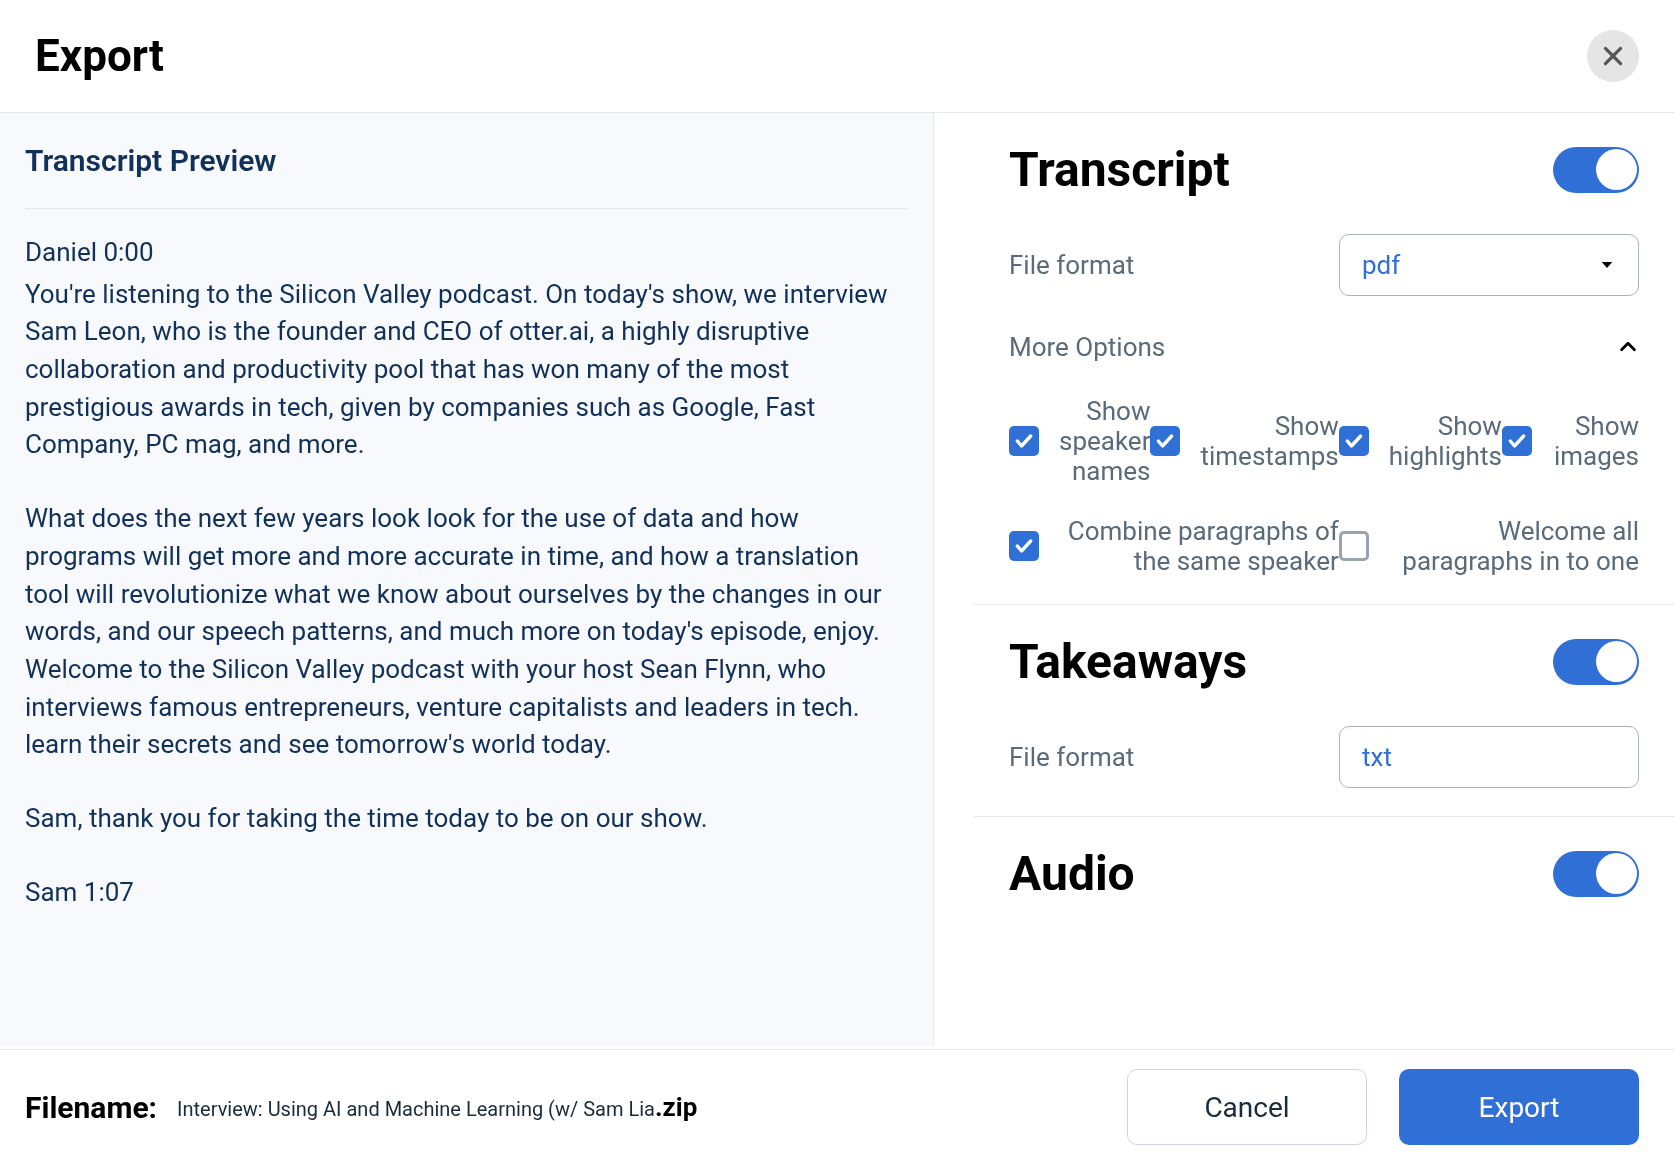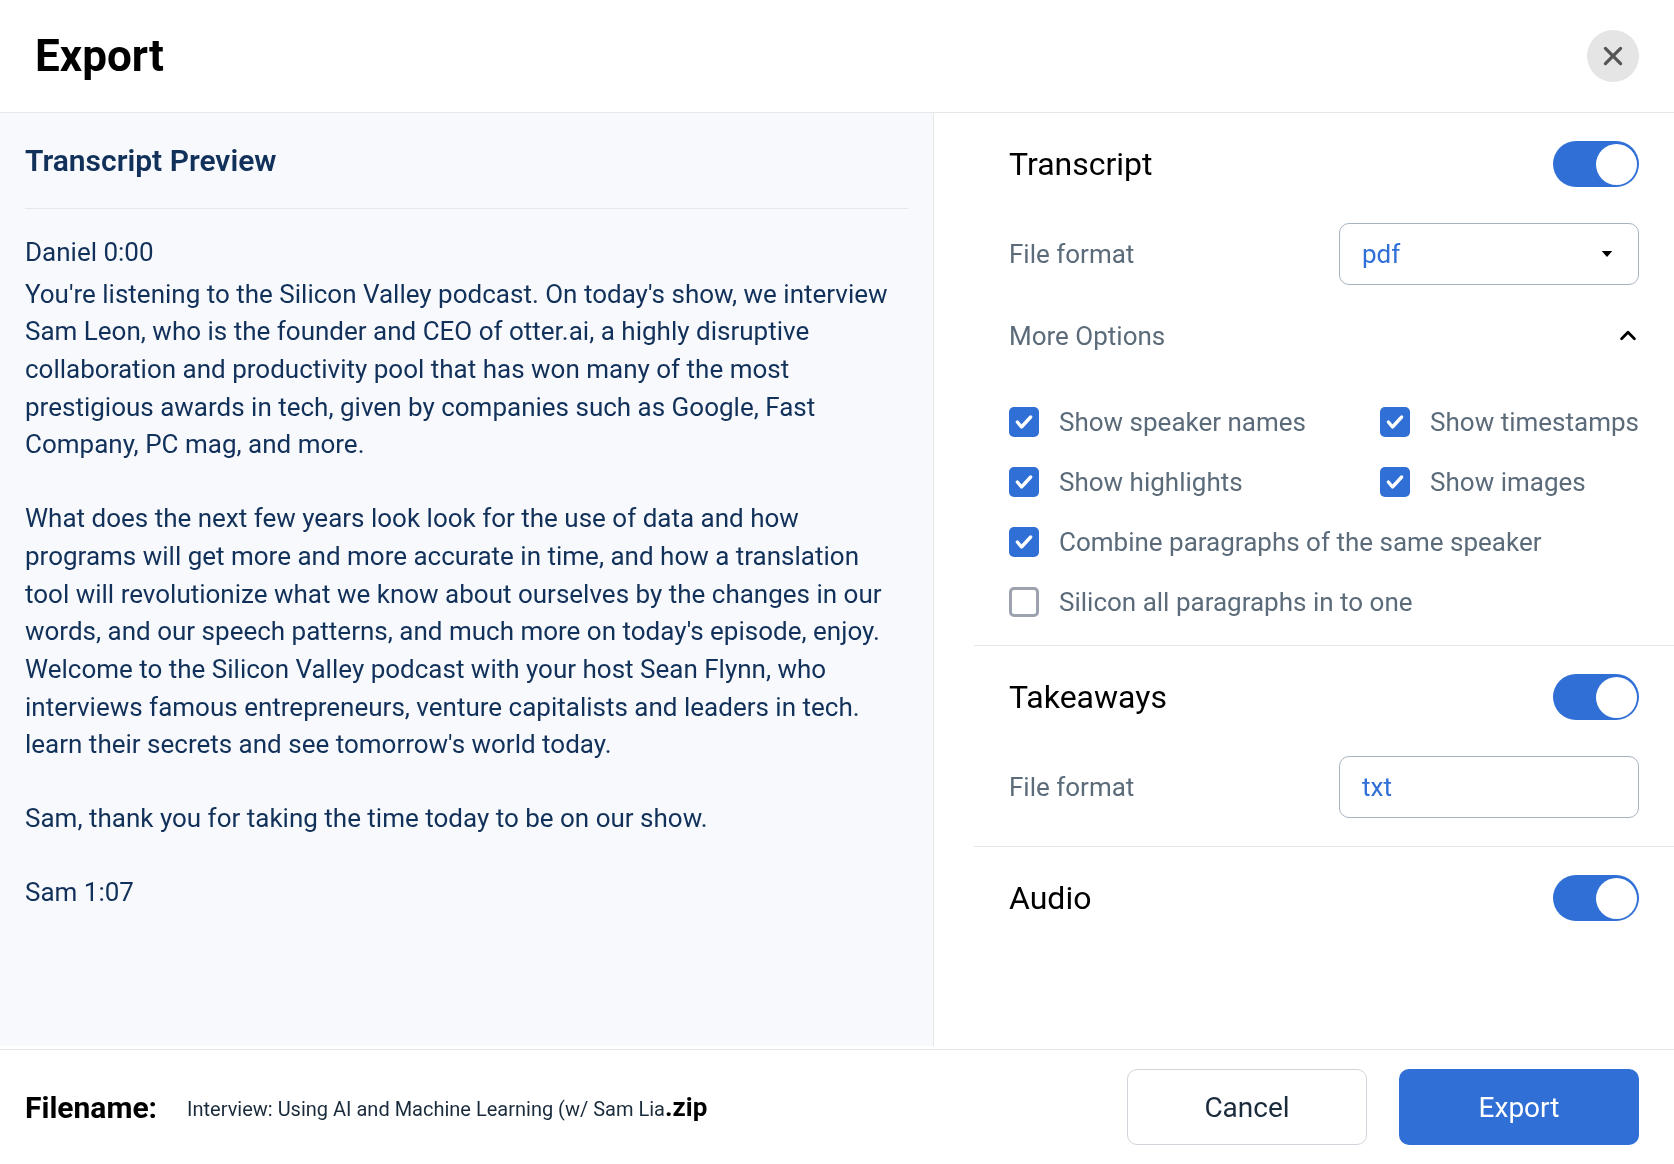--- a/index.html
+++ b/index.html
@@ -82,22 +82,22 @@
       padding: 28px 35px 28px 35px;
       border-bottom: 1px solid #e5e7eb;
     }
     .section-header {
       display: flex;
       justify-content: space-between;
       align-items: center;
       margin-bottom: 0px;
     }
     .section-title {
-      font-size: 32px;
-      font-weight: 400;
+      font-size: 48px;
+      font-weight: 700;
       color: #000;
     }
     .toggle {
       width: 86px;
       height: 46px;
       background: #2f6fd6;
       border-radius: 23px;
       position: relative;
       cursor: pointer;
     }
@@ -145,23 +145,23 @@
       justify-content: space-between;
       align-items: center;
       margin-top: 36px;
       cursor: pointer;
     }
     .more-options-label {
       font-size: 26px;
       color: #5b6b7a;
     }
     .options-grid {
-      margin-top: 56px;
+      margin-top: 34px;
       display: grid;
-      grid-template-columns: 1fr;
+      grid-template-columns: 1fr 1fr 1fr 1fr;
       row-gap: 30px;
       text-align: right;
     }
     .options-grid .full-width {
       grid-column: span 2;
     }
     .checkbox-row {
       display: flex;
       align-items: center;
       gap: 20px;
@@ -199,21 +199,21 @@
       border-top: 1px solid #e5e7eb;
       background: #fff;
       display: flex;
       align-items: center;
       padding: 0 35px 0 25px;
       justify-content: space-between;
     }
     .filename-group {
       display: flex;
       align-items: center;
-      gap: 30px;
+      gap: 20px;
     }
     .filename-label {
       font-size: 30px;
       font-weight: 700;
       color: #000;
     }
     .filename-value {
       font-size: 20px;
       color: #1a2b3c;
     }
@@ -335,21 +335,21 @@
         <div class="checkbox-row full-width">
           <div class="checkbox checked">
             <svg viewBox="0 0 24 24" fill="none" stroke="#fff" stroke-width="4" stroke-linecap="round" stroke-linejoin="round">
                 <polyline points="4 12 9 18 20 6"></polyline>
               </svg>
           </div>
           <span class="checkbox-label">Combine paragraphs of the same speaker</span>
         </div>
         <div class="checkbox-row full-width">
           <div class="checkbox unchecked"></div>
-          <span class="checkbox-label">Silicon all paragraphs in to one</span>
+          <span class="checkbox-label">Welcome all paragraphs in to one</span>
         </div>
       </div>
     </div>
 
     <div class="section">
       <div class="section-header">
         <div class="section-title">Takeaways</div>
         <div class="toggle"></div>
       </div>
       <div class="form-row">

